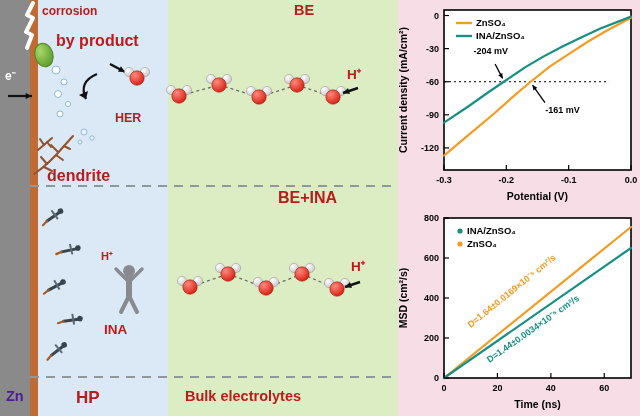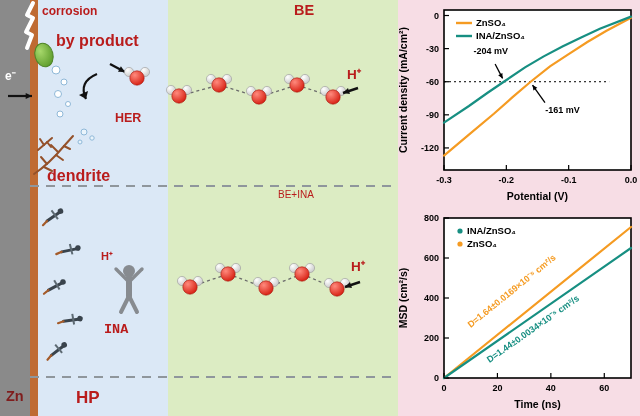--- a/index.html
+++ b/index.html
@@ -210,26 +210,27 @@
         </g>
       </svg>
 
     <div class="lbl" style="left:42px;top:5px;font-size:12px;font-weight:600;">corrosion</div>
     <div class="lbl" style="left:56px;top:33px;font-size:16px;font-weight:600;">by product</div>
     <div class="lbl" style="left:5px;top:70px;font-size:12px;font-weight:700;color:#fff;">e⁻</div>
     <div class="lbl" style="left:97px;top:112px;font-size:12.5px;font-weight:700;margin-left:18px;">HER</div>
     <div class="lbl" style="left:47px;top:168px;font-size:16px;font-weight:600;">dendrite</div>
     <div class="lbl" style="left:294px;top:3px;font-size:14.5px;font-weight:700;">BE</div>
     <div class="lbl" style="left:347px;top:68px;font-size:13.5px;font-weight:700;">H⁺</div>
-    <div class="lbl" style="left:278px;top:190px;font-size:10px;font-weight:400;">BE+INA</div>
+    <div class="lbl" style="left:278px;top:190px;font-size:16px;font-weight:700;">BE+INA</div>
     <div class="lbl" style="left:101px;top:251px;font-size:11px;font-weight:700;">H⁺</div>
-    <div class="lbl" style="left:104px;top:323px;font-size:13.5px;font-weight:700;font-family:Liberation Mono, monospace;">INA</div>
+    <div class="lbl" style="left:104px;top:323px;font-size:13.5px;font-weight:700;">INA</div>
     <div class="lbl" style="left:351px;top:260px;font-size:13.5px;font-weight:700;">H⁺</div>
-    <div class="lbl" style="left:6px;top:389px;font-size:14.5px;font-weight:700;color:#7f1d1d;">Zn</div>
+    <div class="lbl" style="left:6px;top:389px;font-size:14.5px;font-weight:700;color:#4c1d95;">Zn</div>
     <div class="lbl" style="left:76px;top:389px;font-size:17px;font-weight:700;">HP</div>
+    <div class="lbl" style="left:185px;top:389px;font-size:14.5px;font-weight:700;">Bulk electrolytes</div>
   </div>
 
   <div class="right-panel">
     <svg id="chart1" width="242" height="208">
         <rect x="46" y="10" width="187" height="160" fill="#ffffff" stroke="#000" stroke-width="1.6"></rect>
         <line x1="46" y1="81.72413793103448" x2="211.18333333333334" y2="81.72413793103448" stroke="#000" stroke-width="1" stroke-dasharray="2 3"></line>
         <polyline points="46,155.6551724137931 70.93333333333332,134.68965517241378 95.86666666666667,113.72413793103448 114.56666666666666,97.17241379310344 132.64333333333332,81.72413793103448 151.96666666666667,66.27586206896552 170.66666666666666,54.13793103448276 189.36666666666665,42 208.06666666666666,30.965517241379313 233,17.724137931034484" fill="none" stroke="#f59b22" stroke-width="2.2" stroke-linecap="round"></polyline>
         <polyline points="46,122.55172413793103 70.93333333333332,106 89.63333333333333,92.75862068965517 105.84,81.72413793103448 127.03333333333333,67.37931034482759 145.73333333333335,56.344827586206904 164.43333333333334,46.41379310344828 183.13333333333333,37.58620689655173 201.83333333333334,28.75862068965517 233,16.620689655172413" fill="none" stroke="#178f82" stroke-width="2.2" stroke-linecap="round"></polyline>
         <g>
           <line x1="46" y1="170" x2="46" y2="165" stroke="#000" stroke-width="1.2"></line>

